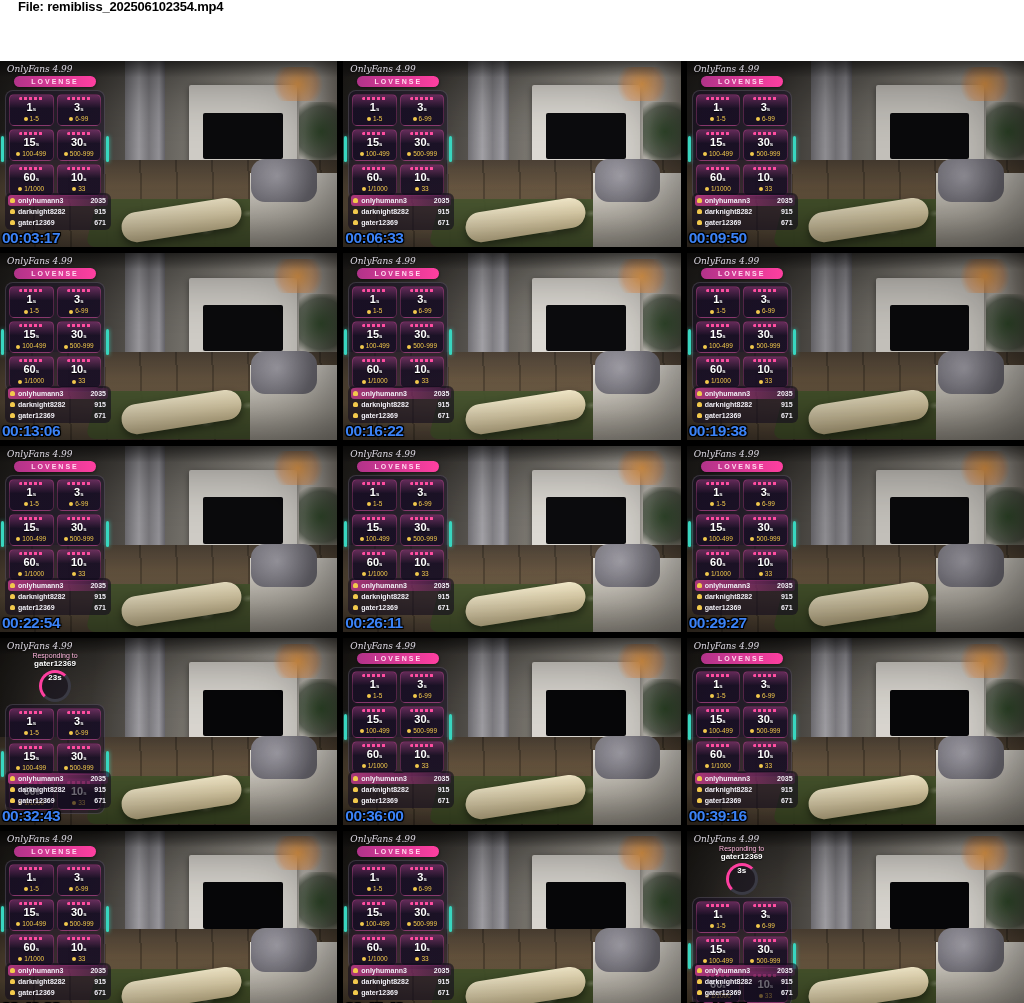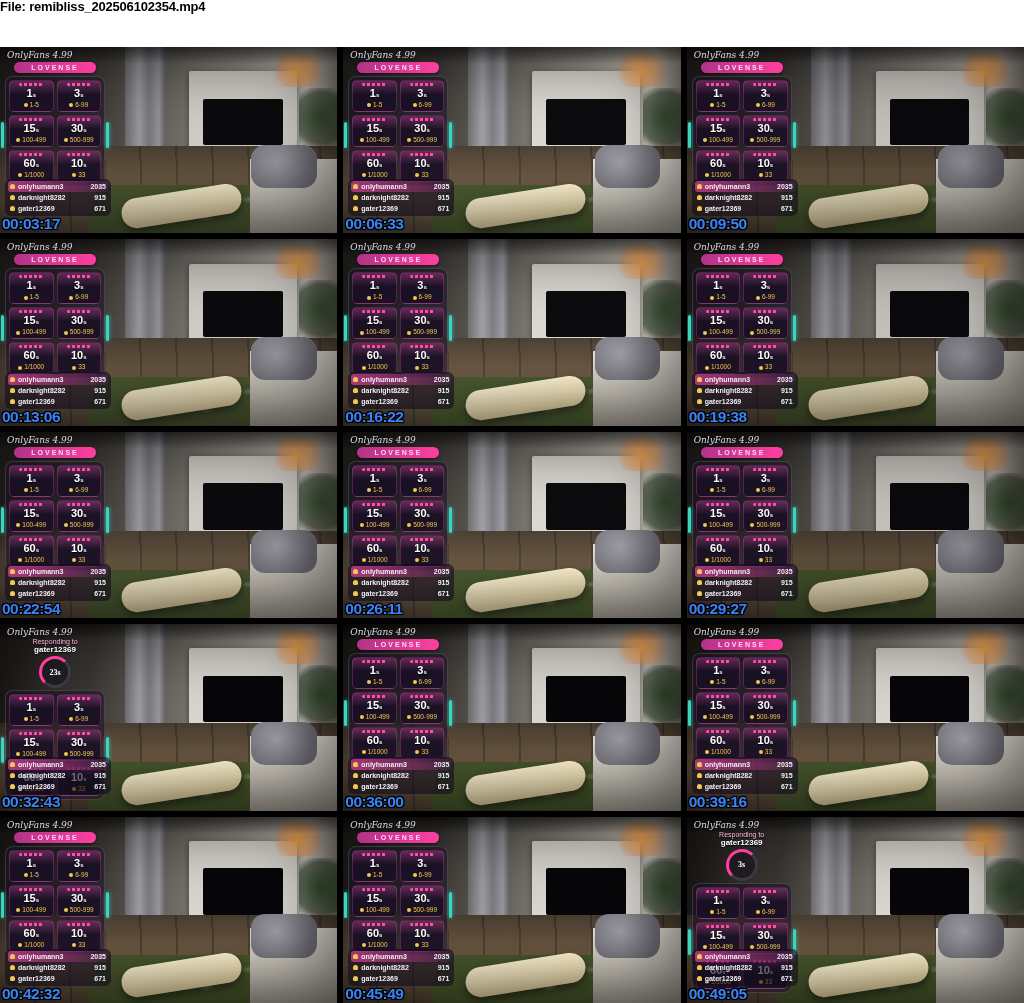--- a/index.html
+++ b/index.html
@@ -1,19 +1,19 @@
 <!DOCTYPE html>
 <html><head>
 <meta charset="utf-8">
 <style>
   html,body{margin:0;padding:0;background:#fff;}
   body{width:1024px;height:1003px;overflow:hidden;font-family:"Liberation Sans",sans-serif;}
 
   
-  .hdr{width:1024px;height:47px;background:#fff;overflow:hidden;padding:1px 0 0 0;box-sizing:border-box;}
+  .hdr{width:1024px;height:61px;background:#fff;overflow:hidden;padding:1px 0 0 18px;box-sizing:border-box;}
   .hline{font-size:13px;line-height:11.5px;font-weight:bold;color:#000;white-space:nowrap;letter-spacing:-0.2px;}
 
   
   .grid{width:1024px;height:956px;background:#000;display:grid;
         grid-template-columns:repeat(3,1fr);grid-template-rows:repeat(5,1fr);gap:6px;}
   .thumb{position:relative;overflow:hidden;background:#2e2b27;}
 
   
   .scene{position:absolute;inset:0;}
   .wall{position:absolute;inset:0 0 44% 0;
@@ -66,21 +66,21 @@
   .tile-num{font-size:11px;font-weight:bold;line-height:11px;color:#fff;text-shadow:0 1px 1px #000;}
   .tile-unit{font-size:6px;font-weight:bold;}
   .tile-range{font-size:6.5px;line-height:8px;color:#f2c94c;white-space:nowrap;}
   .coin{display:inline-block;width:4px;height:4px;border-radius:50%;background:#f2c94c;margin-right:2px;vertical-align:middle;}
 
   .resp{display:none;text-align:center;margin:1px 0 2px 0;}
   .resp-label{font-size:7px;color:#ffb6dd;text-shadow:0 1px 1px #000;}
   .resp-user{font-size:8px;font-weight:bold;color:#fff;text-shadow:0 1px 1px #000;}
   .resp-circle{width:26px;height:26px;margin:2px auto;border-radius:50%;
         border:3px solid #ff3fa0;border-right-color:#3a3a44;border-bottom-color:#3a3a44;
-        display:flex;align-items:center;justify-content:center;background:rgba(20,14,30,.55);font-family:Liberation Serif, serif;}
+        display:flex;justify-content:center;background:rgba(20,14,30,.55);}
   .resp-count{font-size:8px;font-weight:bold;color:#fff;}
   .thumb.responding .resp{display:block;}
 
   .ovl-supp{position:absolute;left:5px;bottom:17px;width:106px;background:rgba(19,13,29,.62);
         border-radius:6px;padding:2px 3px;box-sizing:border-box;}
   .supp-row{display:flex;justify-content:space-between;align-items:center;font-size:7px;font-weight:bold;
         color:#efedf4;padding:1px 2px;line-height:9px;}
   .supp-row:first-child{background:linear-gradient(90deg,rgba(203,62,142,.8),rgba(116,42,118,.25));border-radius:3px;}
   .trophy{display:inline-block;width:5px;height:5px;border-radius:50% 50% 30% 30%;background:#f2c94c;margin-right:3px;}
   .supp-name{display:flex;align-items:center;}

